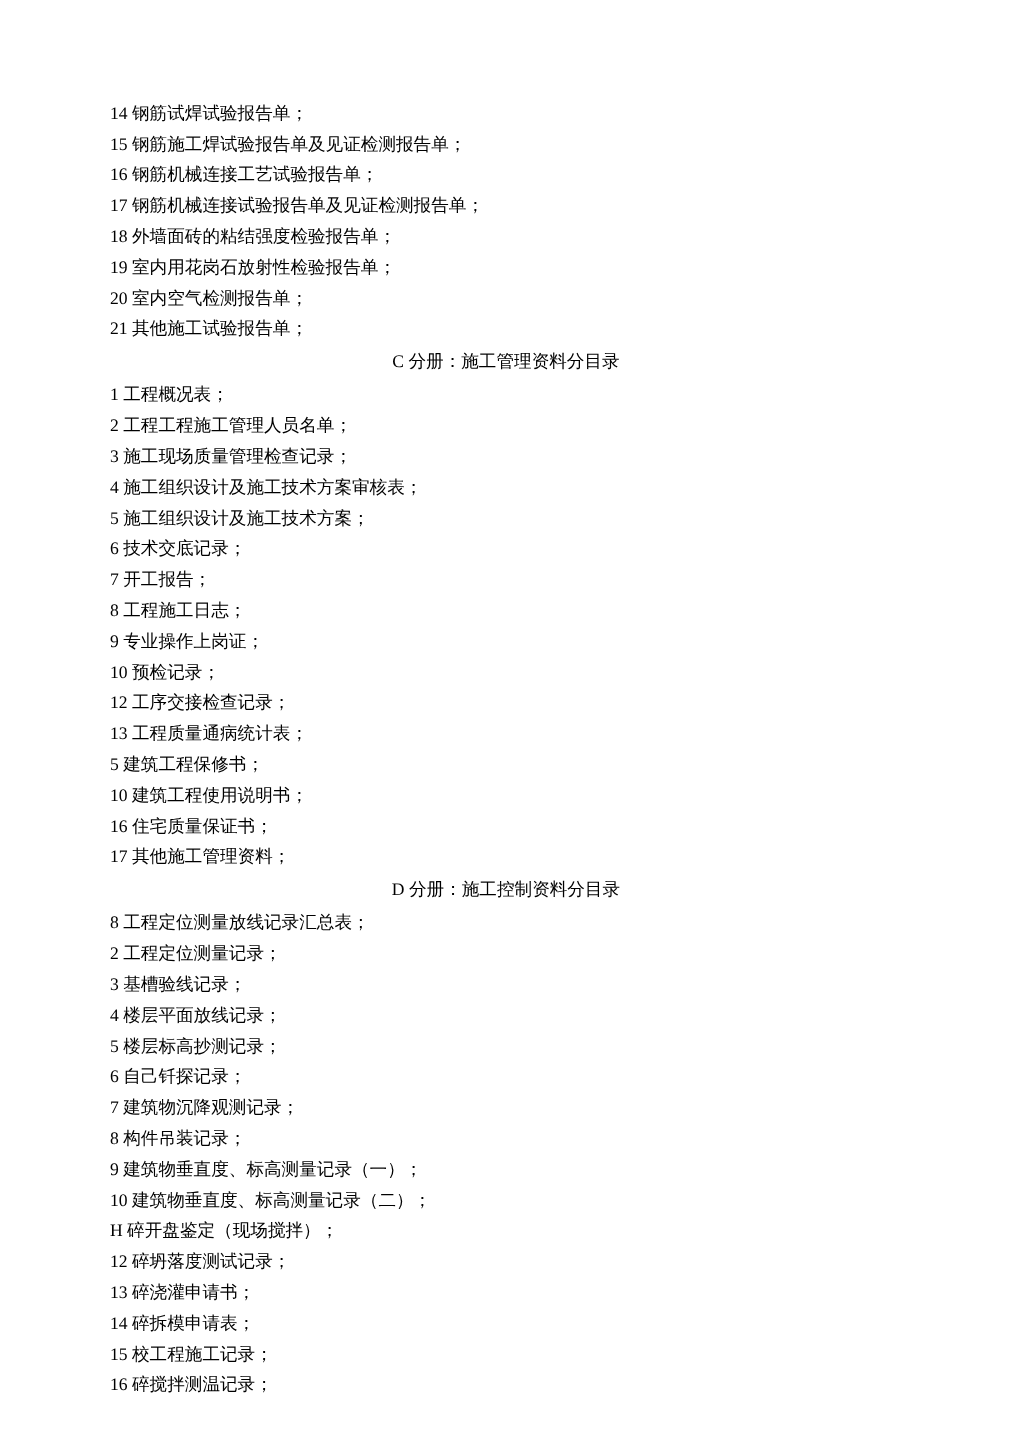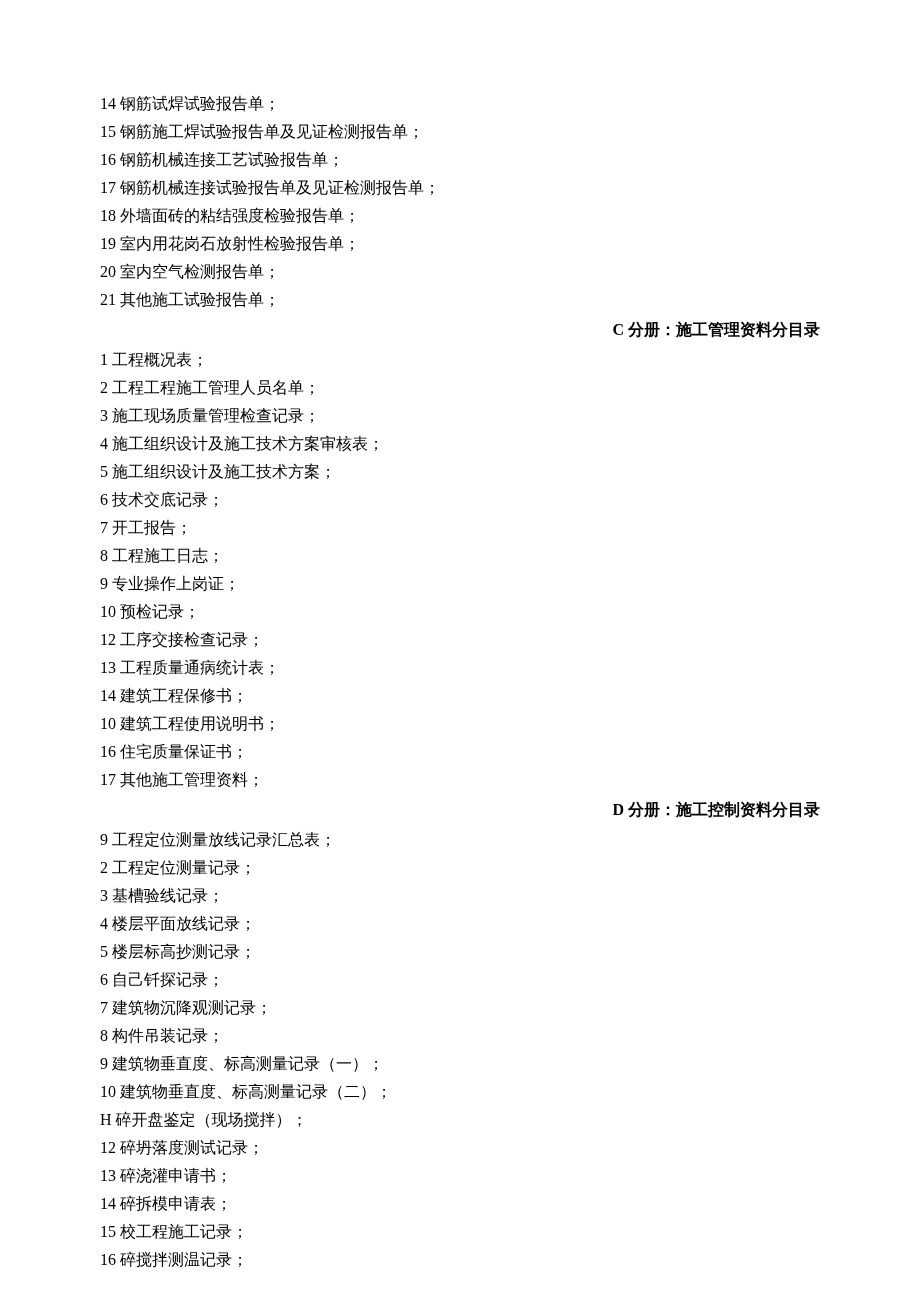--- a/index.html
+++ b/index.html
@@ -12,23 +12,22 @@
       font-family: "SimSun", "宋体", serif;
       font-size: 16px;
       color: #000000;
       padding: 90px 100px 40px 100px;
       line-height: 1.75;
     }
     .line {
       white-space: nowrap;
     }
     .section-header {
-      text-align: right;
+      text-align: center;
       margin: 2px 0;
-      font-weight: bold;
     }
   </style>
 </head>
 <body>
 
 <div>
   <div class="line">14 钢筋试焊试验报告单；</div>
   <div class="line">15 钢筋施工焊试验报告单及见证检测报告单；</div>
   <div class="line">16 钢筋机械连接工艺试验报告单；</div>
   <div class="line">17 钢筋机械连接试验报告单及见证检测报告单；</div>
@@ -46,30 +45,30 @@
   <div class="line">3 施工现场质量管理检查记录；</div>
   <div class="line">4 施工组织设计及施工技术方案审核表；</div>
   <div class="line">5 施工组织设计及施工技术方案；</div>
   <div class="line">6 技术交底记录；</div>
   <div class="line">7 开工报告；</div>
   <div class="line">8 工程施工日志；</div>
   <div class="line">9 专业操作上岗证；</div>
   <div class="line">10 预检记录；</div>
   <div class="line">12 工序交接检查记录；</div>
   <div class="line">13 工程质量通病统计表；</div>
-  <div class="line">14 建筑工程保修书；</div>
+  <div class="line">5 建筑工程保修书；</div>
   <div class="line">10 建筑工程使用说明书；</div>
   <div class="line">16 住宅质量保证书；</div>
   <div class="line">17 其他施工管理资料；</div>
 </div>
 
 <div class="section-header">D 分册：施工控制资料分目录</div>
 
 <div>
-  <div class="line">9 工程定位测量放线记录汇总表；</div>
+  <div class="line">8 工程定位测量放线记录汇总表；</div>
   <div class="line">2 工程定位测量记录；</div>
   <div class="line">3 基槽验线记录；</div>
   <div class="line">4 楼层平面放线记录；</div>
   <div class="line">5 楼层标高抄测记录；</div>
   <div class="line">6 自己钎探记录；</div>
   <div class="line">7 建筑物沉降观测记录；</div>
   <div class="line">8 构件吊装记录；</div>
   <div class="line">9 建筑物垂直度、标高测量记录（一）；</div>
   <div class="line">10 建筑物垂直度、标高测量记录（二）；</div>
   <div class="line">H 碎开盘鉴定（现场搅拌）；</div>

